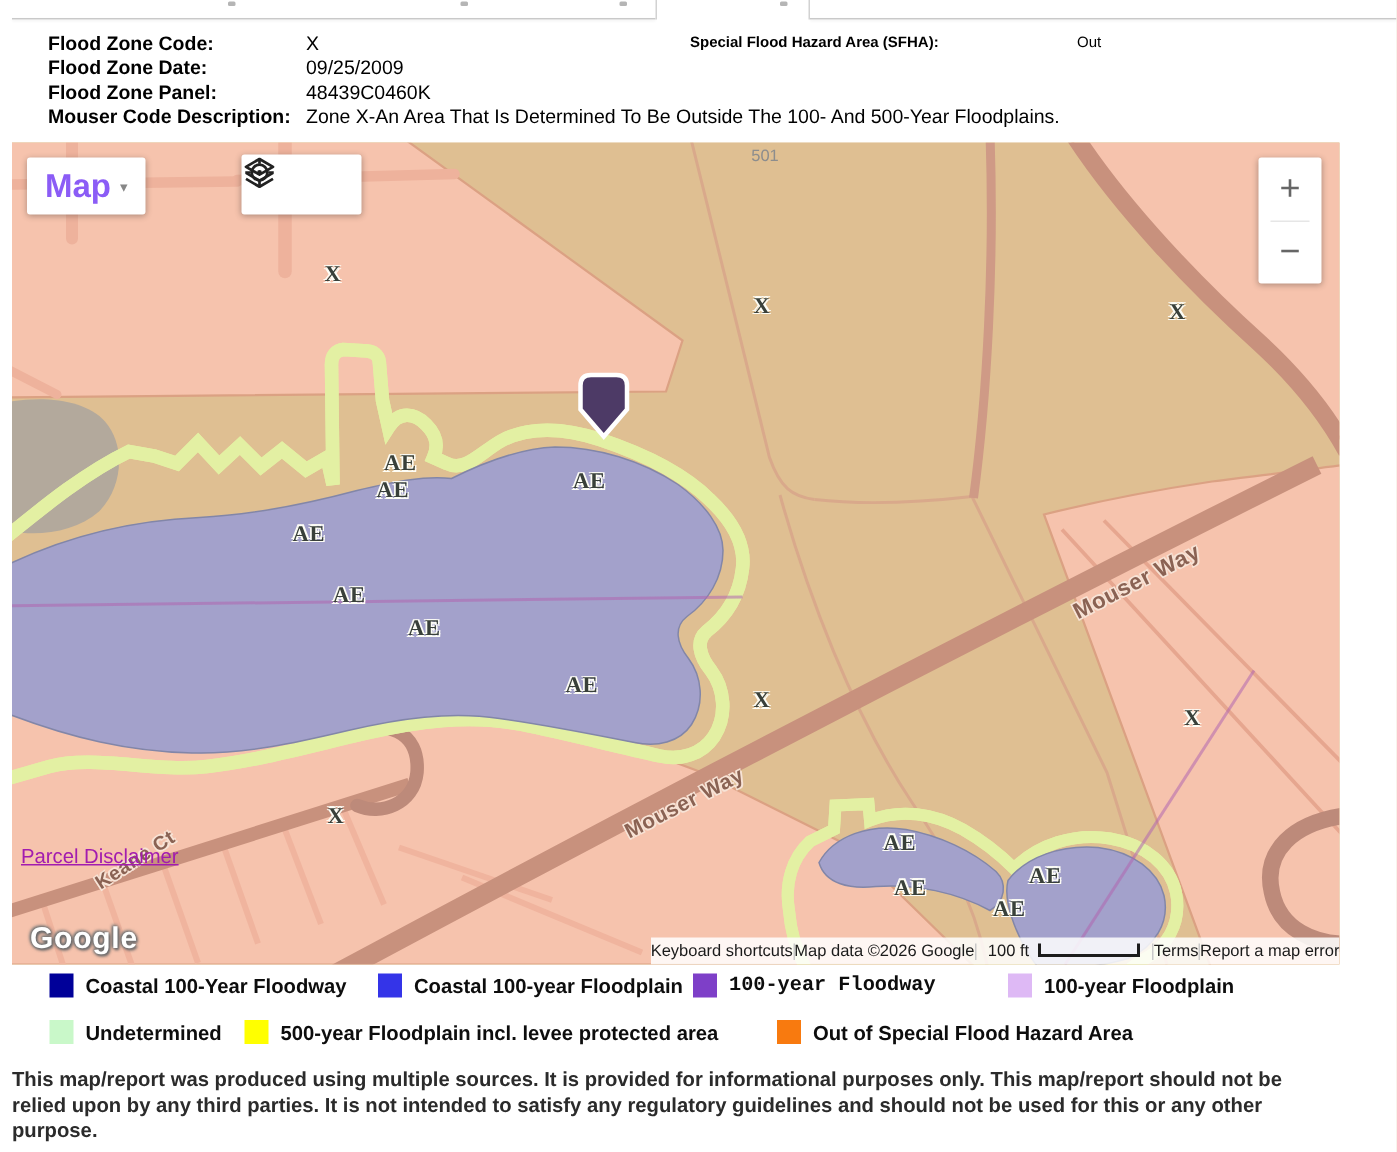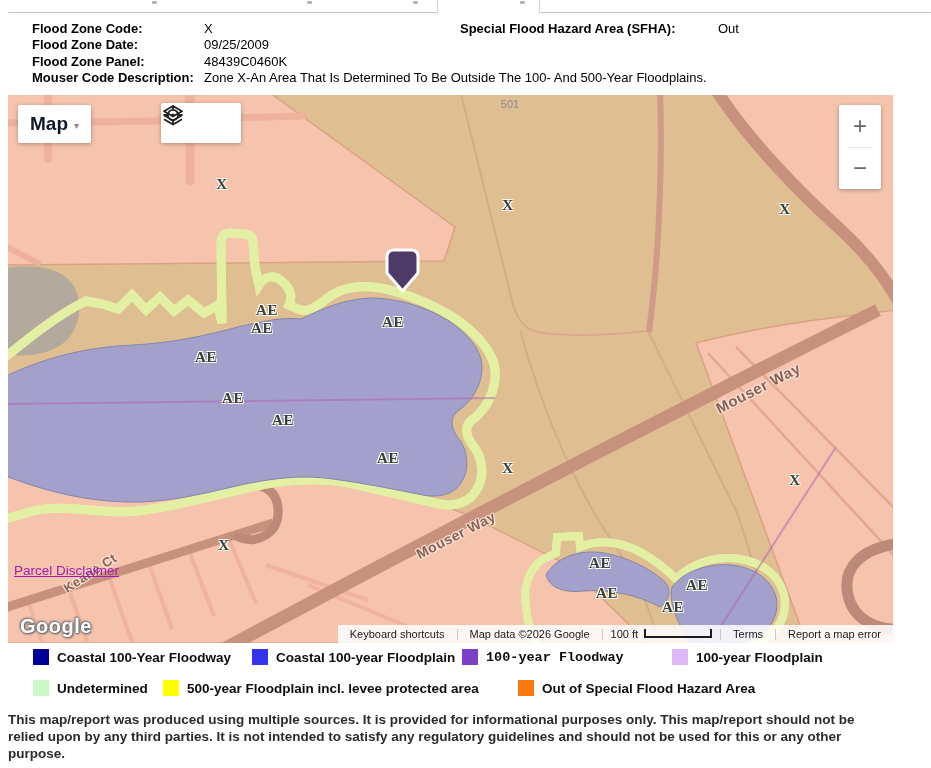--- a/index.html
+++ b/index.html
@@ -11,53 +11,53 @@
   .tabline{position:absolute;top:12px;height:0;border-bottom:1px solid #c9c9c9;box-shadow:0 1px 2px rgba(0,0,0,.08);}
   .tabline.l{left:8px;width:429px;}
   .tabline.r{left:540px;right:0;}
   .tabedge{position:absolute;top:0;width:1px;height:13px;background:#d2d2d2;}
   .tabmark{position:absolute;top:1px;width:5px;height:3px;background:#b5b5b5;border-radius:1px;}
 
   
   .hdr{position:absolute;left:8px;top:21px;font-size:13px;line-height:16.4px;color:#000;margin-left:24px;}
   .hdr-row{white-space:nowrap;}
   .hdr-label{display:inline-block;width:172px;font-weight:bold;}
-  .sfha{position:absolute;left:460px;top:21px;font-size:13px;line-height:16.4px;white-space:nowrap;}
+  .sfha{position:absolute;left:460px;top:21px;font-size:10px;line-height:16.4px;white-space:nowrap;}
   .sfha-label{display:inline-block;width:258px;font-weight:bold;}
 
   
   .map{position:absolute;left:8px;top:95px;width:885px;height:548px;overflow:hidden;background:#dfbf92;cursor:grab;}
   .map svg{position:absolute;left:0;top:0;}
   .map-overlay{position:absolute;left:0;top:0;width:885px;height:548px;pointer-events:none;}
   .zl{position:absolute;transform:translate(-50%,-50%);font-family:"Liberation Serif",serif;font-weight:bold;
       font-size:15px;color:#39403a;letter-spacing:.5px;
       text-shadow:-1px -1px 0 #fdfdf6,1px -1px 0 #fdfdf6,-1px 1px 0 #fdfdf6,1px 1px 0 #fdfdf6;}
   .zl.route{font-family:"Liberation Sans",sans-serif;font-weight:normal;font-size:11px;color:#8d8d8d;text-shadow:none;letter-spacing:0;}
   .street{position:absolute;font-weight:bold;font-size:14px;color:#8a6253;white-space:nowrap;letter-spacing:.5px;
       text-shadow:-1px -1px 0 #f7e3d6,1px -1px 0 #f7e3d6,-1px 1px 0 #f7e3d6,1px 1px 0 #f7e3d6;}
 
   .maptype-btn{position:absolute;left:10px;top:10px;height:38px;padding:0 12px;background:#fff;border:0;border-radius:2px;
       box-shadow:0 1px 4px rgba(0,0,0,.3);display:flex;align-items:center;gap:6px;cursor:pointer;pointer-events:auto;}
-  .maptype-btn .t{font-size:19px;font-weight:bold;color:#0f172a;}
+  .maptype-btn .t{font-size:22px;font-weight:bold;color:#8b5cf6;}
   .maptype-btn .caret{font-size:10px;color:#878787;margin-top:2px;}
   .tools{position:absolute;left:153px;top:8px;width:80px;height:40px;background:#fff;border-radius:2px;
       box-shadow:0 1px 4px rgba(0,0,0,.3);display:flex;align-items:center;justify-content:space-evenly;pointer-events:auto;}
   .iconbtn{width:28px;height:28px;border:0;background:transparent;display:flex;align-items:center;justify-content:center;cursor:pointer;padding:0;}
   .zoomctl{position:absolute;left:831px;top:10px;width:42px;height:84px;background:#fff;border-radius:2px;
       box-shadow:0 1px 4px rgba(0,0,0,.3);display:flex;flex-direction:column;pointer-events:auto;}
   .zoombtn{flex:1;border:0;background:transparent;font-size:24px;color:#666;cursor:pointer;line-height:1;font-family:"Liberation Sans",sans-serif;}
   .zoomdiv{height:1px;background:#e6e6e6;margin:0 8px;}
 
   .parcel-link{position:absolute;left:6px;top:468px;font-size:13.5px;color:#a21caf;text-decoration:underline;pointer-events:auto;cursor:pointer;}
   .glogo{position:absolute;left:12px;bottom:5px;font-size:20px;font-weight:bold;color:#fff;letter-spacing:.5px;pointer-events:auto;cursor:pointer;
       text-shadow:0 0 2px #6d6d6d,0 0 3px #6d6d6d,1px 1px 2px #5f6368,-1px -1px 2px #8a8a8a;}
 
   .attrib{position:absolute;right:0;bottom:0;height:18px;background:rgba(255,255,255,.85);display:flex;align-items:center;
       font-size:11px;color:#1a1a1a;pointer-events:auto;}
-  .attrib .item{padding:0 12px;white-space:nowrap;cursor:pointer;}
+  .attrib .item{padding:0 0;white-space:nowrap;cursor:pointer;}
   .attrib .plain{cursor:default;}
   .attrib .sep{width:1px;height:11px;background:#c9c9c9;}
   .scalewrap{display:flex;align-items:flex-end;gap:6px;padding:0 8px;cursor:default;}
   .scalebar{width:64px;height:7px;border-bottom:2px solid #1c1c1c;border-left:2px solid #1c1c1c;border-right:2px solid #1c1c1c;margin-bottom:2px;}
 
   
   .legend-row{position:absolute;left:0;width:931px;height:20px;}
   .legend-item{position:absolute;top:0;display:flex;align-items:center;gap:8px;}
   .chip{width:16px;height:16px;flex:0 0 16px;}
   .legend-label{font-size:13.5px;font-weight:bold;color:#0d0d0d;white-space:nowrap;}

